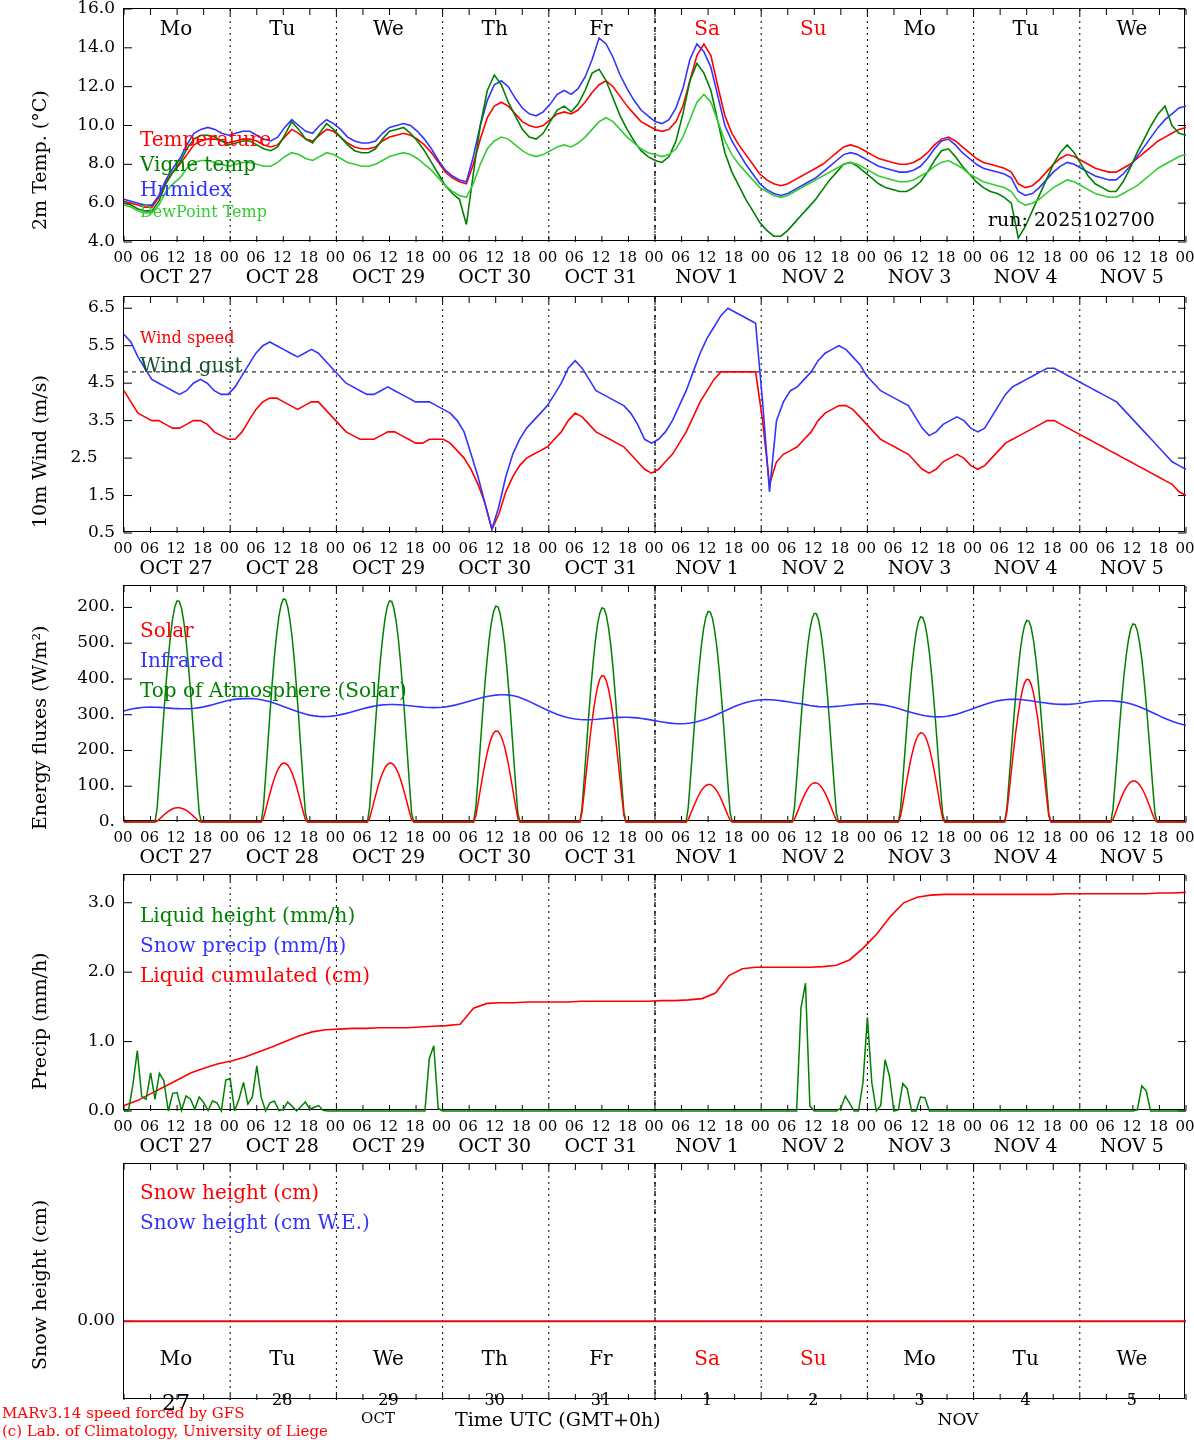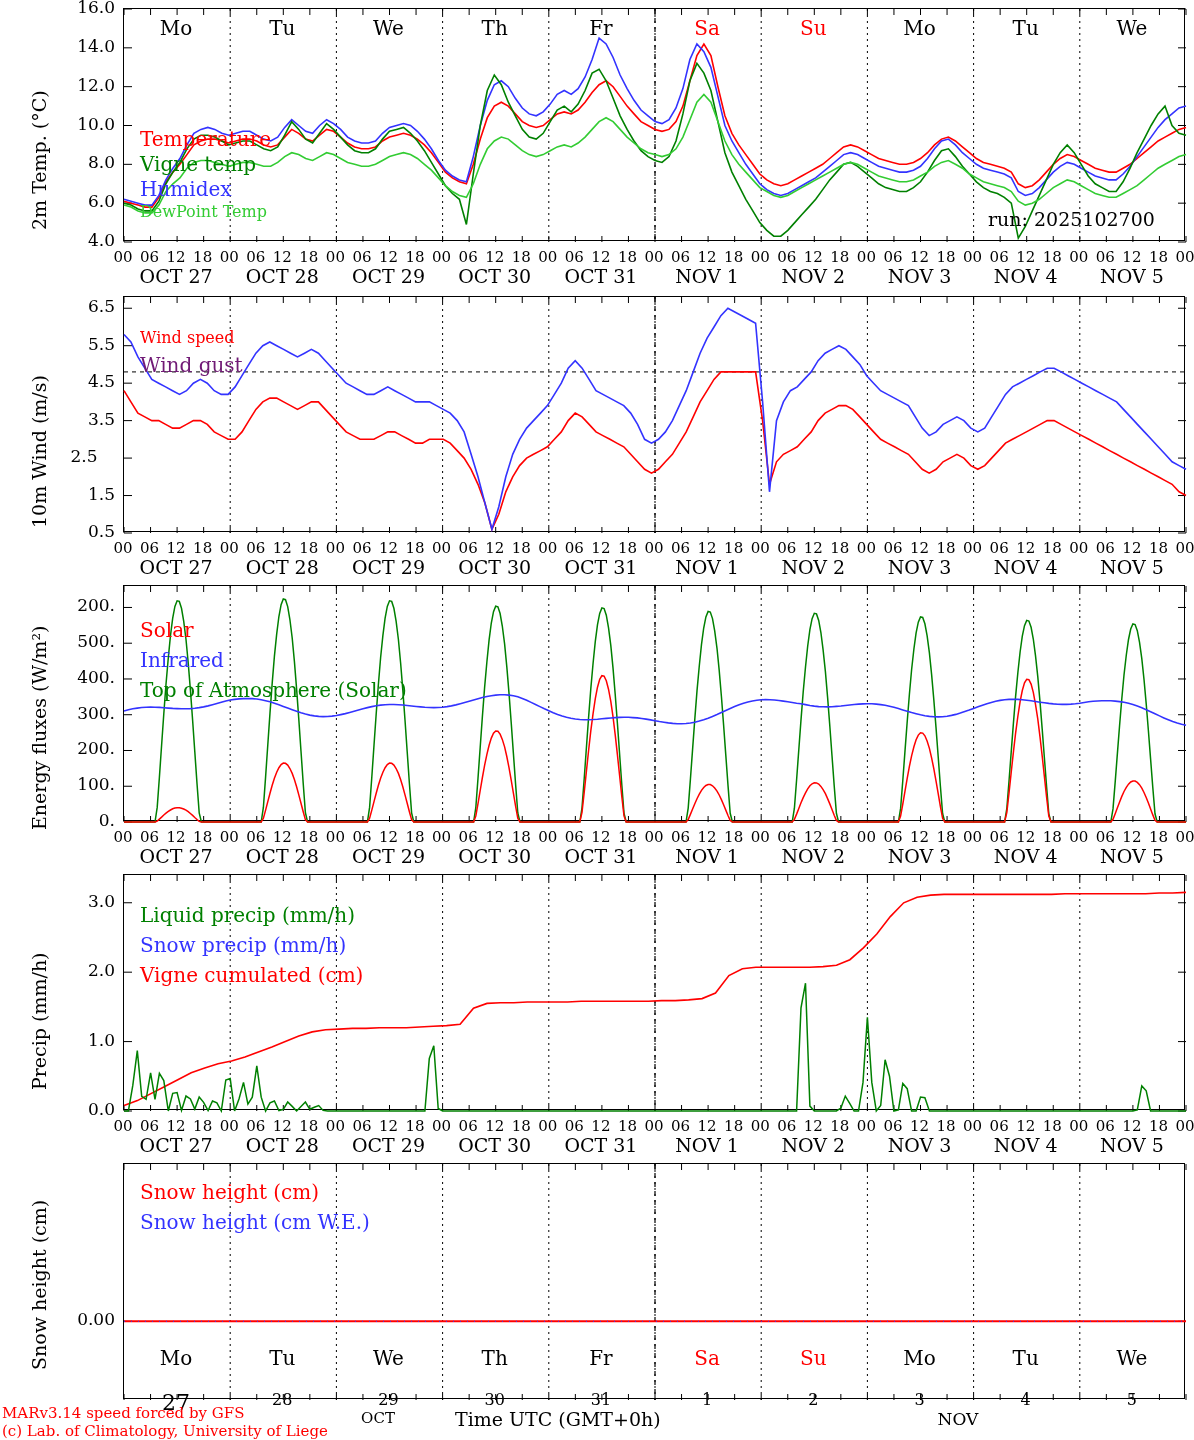--- a/index.html
+++ b/index.html
@@ -833,26 +833,26 @@
     <div class="ylabel" style="left: 28px; top: 230px; transform: rotate(-90deg);">2m Temp. (°C)</div>
     <div class="ylabel" style="left: 28px; top: 528px; transform: rotate(-90deg);">10m Wind (m/s)</div>
     <div class="ylabel" style="left: 28px; top: 830px; transform: rotate(-90deg);">Energy fluxes (W/m²)</div>
     <div class="ylabel" style="left: 28px; top: 1090px; transform: rotate(-90deg);">Precip (mm/h)</div>
     <div class="ylabel" style="left: 28px; top: 1370px; transform: rotate(-90deg);">Snow height (cm)</div>
     <div class="legend" style="left: 140px; top: 127px; color: rgb(255, 0, 0); font-size: 20px;">Temperature</div>
     <div class="legend" style="left: 140px; top: 152px; color: rgb(0, 128, 0); font-size: 20px;">Vigne temp</div>
     <div class="legend" style="left: 140px; top: 177px; color: rgb(51, 51, 255); font-size: 20px;">Humidex</div>
     <div class="legend" style="left: 140px; top: 202px; color: rgb(51, 204, 51); font-size: 16px;">DewPoint Temp</div>
     <div class="legend" style="left: 140px; top: 328px; color: rgb(255, 0, 0); font-size: 16px;">Wind speed</div>
-    <div class="legend" style="left: 140px; top: 353px; color: #701a75; font-size: 20px;">Wind gust</div>
+    <div class="legend" style="left: 140px; top: 353px; color: #14532d; font-size: 20px;">Wind gust</div>
     <div class="legend" style="left: 140px; top: 618px; color: rgb(255, 0, 0); font-size: 20px;">Solar</div>
     <div class="legend" style="left: 140px; top: 648px; color: rgb(51, 51, 255); font-size: 20px;">Infrared</div>
     <div class="legend" style="left: 140px; top: 678px; color: rgb(0, 128, 0); font-size: 20px;">Top of Atmosphere (Solar)</div>
-    <div class="legend" style="left: 140px; top: 903px; color: rgb(0, 128, 0); font-size: 20px;">Liquid precip (mm/h)</div>
+    <div class="legend" style="left: 140px; top: 903px; color: rgb(0, 128, 0); font-size: 20px;">Liquid height (mm/h)</div>
     <div class="legend" style="left: 140px; top: 933px; color: rgb(51, 51, 255); font-size: 20px;">Snow precip (mm/h)</div>
-    <div class="legend" style="left: 140px; top: 963px; color: rgb(255, 0, 0); font-size: 20px;">Vigne cumulated (cm)</div>
+    <div class="legend" style="left: 140px; top: 963px; color: rgb(255, 0, 0); font-size: 20px;">Liquid cumulated (cm)</div>
     <div class="legend" style="left: 140px; top: 1180px; color: rgb(255, 0, 0); font-size: 20px;">Snow height (cm)</div>
     <div class="legend" style="left: 140px; top: 1210px; color: rgb(51, 51, 255); font-size: 20px;">Snow height (cm W.E.)</div>
     <div class="runlab" style="left: 988px; top: 208px;">run: 2025102700</div>
     <div class="foot" style="left: 2px; top: 1404px;">MARv3.14 speed forced by GFS</div>
     <div class="foot" style="left: 2px; top: 1422px;">(c) Lab. of Climatology, University of Liege</div>
     <div class="xaxlabel" style="left: 455px; top: 1408px;">Time UTC (GMT+0h)</div>
   </div>
 
 </body></html>

